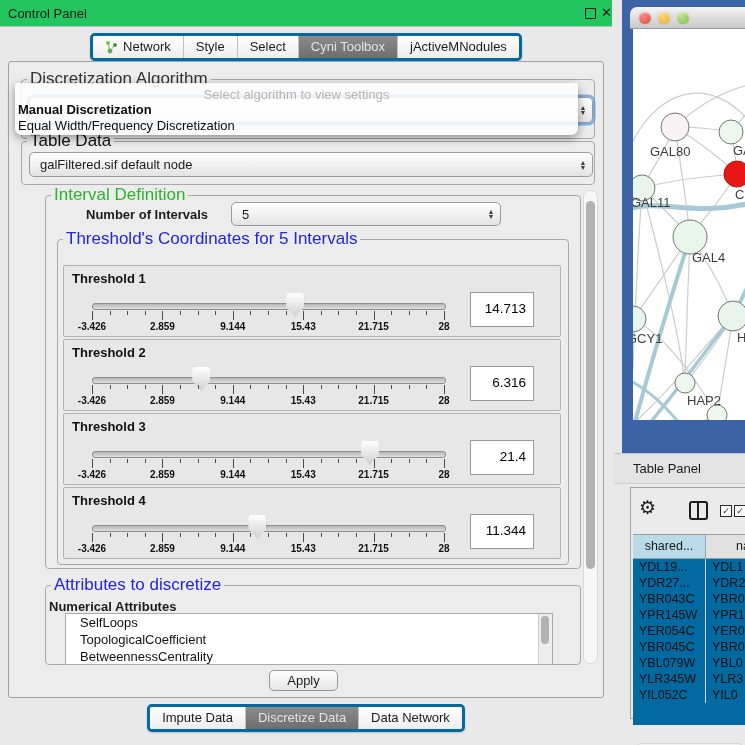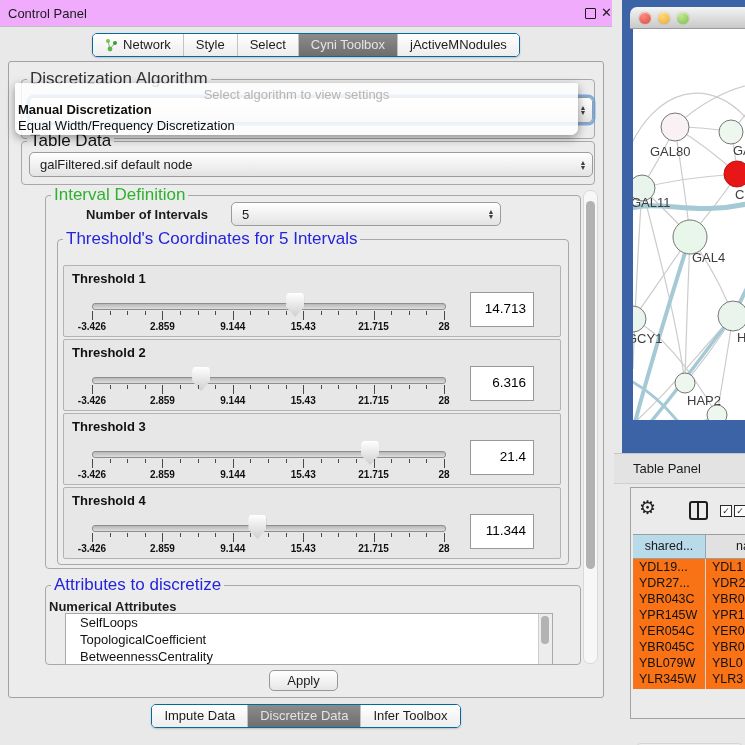--- a/index.html
+++ b/index.html
@@ -1,25 +1,25 @@
 <!DOCTYPE html>
 <html><head>
 <meta charset="utf-8">
 <style>
   html,body{margin:0;padding:0;}
   .app{position:relative;width:745px;height:745px;background:#e9e9e9;overflow:hidden;
        font-family:"Liberation Sans","DejaVu Sans",sans-serif;font-size:13px;color:#1c1c1c;}
   
-  .cp-titlebar{position:absolute;left:0;top:0;width:612px;height:26px;background:#f0abfc;
+  .cp-titlebar{position:absolute;left:0;top:0;width:612px;height:26px;background:#22c55e;
                border-bottom:1px solid #bdbdbd;}
   .cp-title{position:absolute;left:8px;top:6px;font-size:13px;color:#1b1b1b;}
   .float-icon{position:absolute;left:585px;top:8px;width:9px;height:9px;border:1.5px solid #1a1a1a;border-radius:1px;}
   .close-icon{position:absolute;left:601px;top:5px;font-size:13px;font-weight:bold;color:#1a1a1a;}
   .cp-tabbar{position:absolute;left:0;top:33px;width:612px;display:flex;justify-content:center;}
-  .seg{display:inline-flex;border:1px solid #0369a1;border-radius:5px;overflow:hidden;
+  .seg{display:inline-flex;border:3px solid #0369a1;border-radius:5px;overflow:hidden;
        background:#fdfdfd;box-shadow:0 1px 2px rgba(0,0,0,.18);}
   .seg-item{padding:3px 12px 4px;font-size:13px;color:#1c1c1c;border-right:1px solid #c2c2c2;
             display:flex;align-items:center;gap:5px;background:linear-gradient(#ffffff,#ededed);white-space:nowrap;}
   .seg-item:last-child{border-right:none;}
   .seg-item.selected{background:linear-gradient(#8b8b8b,#6e6e6e);color:#e4e4e4;}
   .cp-main{position:absolute;left:8px;top:61px;width:596px;height:637px;background:#ececec;
            border:1px solid #a2a2a2;border-radius:3px;box-sizing:border-box;}
   .group{position:absolute;border:1px solid #a8a8a8;border-radius:4px;}
   .group-label{position:absolute;font-size:17px;line-height:14px;background:#ececec;padding:0 3px;white-space:nowrap;}
   .lbl-green{color:#2eb22e;}
@@ -76,21 +76,21 @@
   .gear-icon{position:absolute;left:8px;top:8px;font-size:19px;color:#1d1d1d;}
   .cols-icon{position:absolute;left:58px;top:13px;width:15px;height:15px;border:2px solid #1d1d1d;border-radius:3px;}
   .cols-icon::after{content:"";position:absolute;left:6px;top:0;width:2px;height:100%;background:#1d1d1d;}
   .chk-icon{position:absolute;top:17px;width:10px;height:10px;border:1.3px solid #2a2a2a;font-size:9px;
             line-height:10px;text-align:center;color:#2a2a2a;font-weight:bold;background:#fdfdfd;}
   .tp-table{position:absolute;left:2px;top:46px;right:0;}
   .tp-header{display:flex;height:23px;border-top:1px solid #9d9d9d;border-bottom:1px solid #9d9d9d;}
   .tp-hcell{box-sizing:border-box;font-size:12.5px;color:#1a1a1a;line-height:22px;overflow:hidden;white-space:nowrap;}
   .tp-hcell.c1{width:73px;background:#b9dbe9;border-right:1px solid #8fa9b5;text-align:center;}
   .tp-hcell.c2{flex:1;background:#e1e1e1;padding-left:30px;}
-  .tp-body{height:130px;overflow:hidden;background:#f97316;}
+  .tp-body{height:166px;overflow:hidden;background:#0369a1;}
   .tp-row{display:flex;height:16px;}
   .tp-cell{box-sizing:border-box;font-size:12.5px;color:#111;line-height:16px;white-space:nowrap;overflow:hidden;}
   .tp-cell.c1{width:73px;padding-left:6px;border-right:1px solid #d6d6d6;}
   .tp-cell.c2{flex:1;padding-left:6px;}
   .hscroll{position:absolute;left:2px;top:209px;right:2px;height:12px;background:#efefef;
            border:1px solid #d5d5d5;border-radius:6px;box-sizing:border-box;}
   svg text{font-family:"Liberation Sans","DejaVu Sans",sans-serif;}
 </style>
 </head>
 <body>
@@ -350,21 +350,21 @@
 
   <div class="cp-bottom-tabbar">
     <div class="seg">
         <div class="seg-item">
           <span>Impute Data</span>
         </div>
         <div class="seg-item selected">
           <span>Discretize Data</span>
         </div>
         <div class="seg-item">
-          <span>Infer Toolbox</span>
+          <span>Data Network</span>
         </div>
       </div>
   </div>
 
   <div class="net-window">
     <div class="mac-bar">
       <span class="light" style="background:radial-gradient(circle at 35% 30%,#fb8a82,#de4b40);"></span>
       <span class="light" style="background:radial-gradient(circle at 35% 30%,#fcd878,#efac35);"></span>
       <span class="light" style="background:radial-gradient(circle at 35% 30%,#c3e796,#7cc043);"></span>
     </div>

